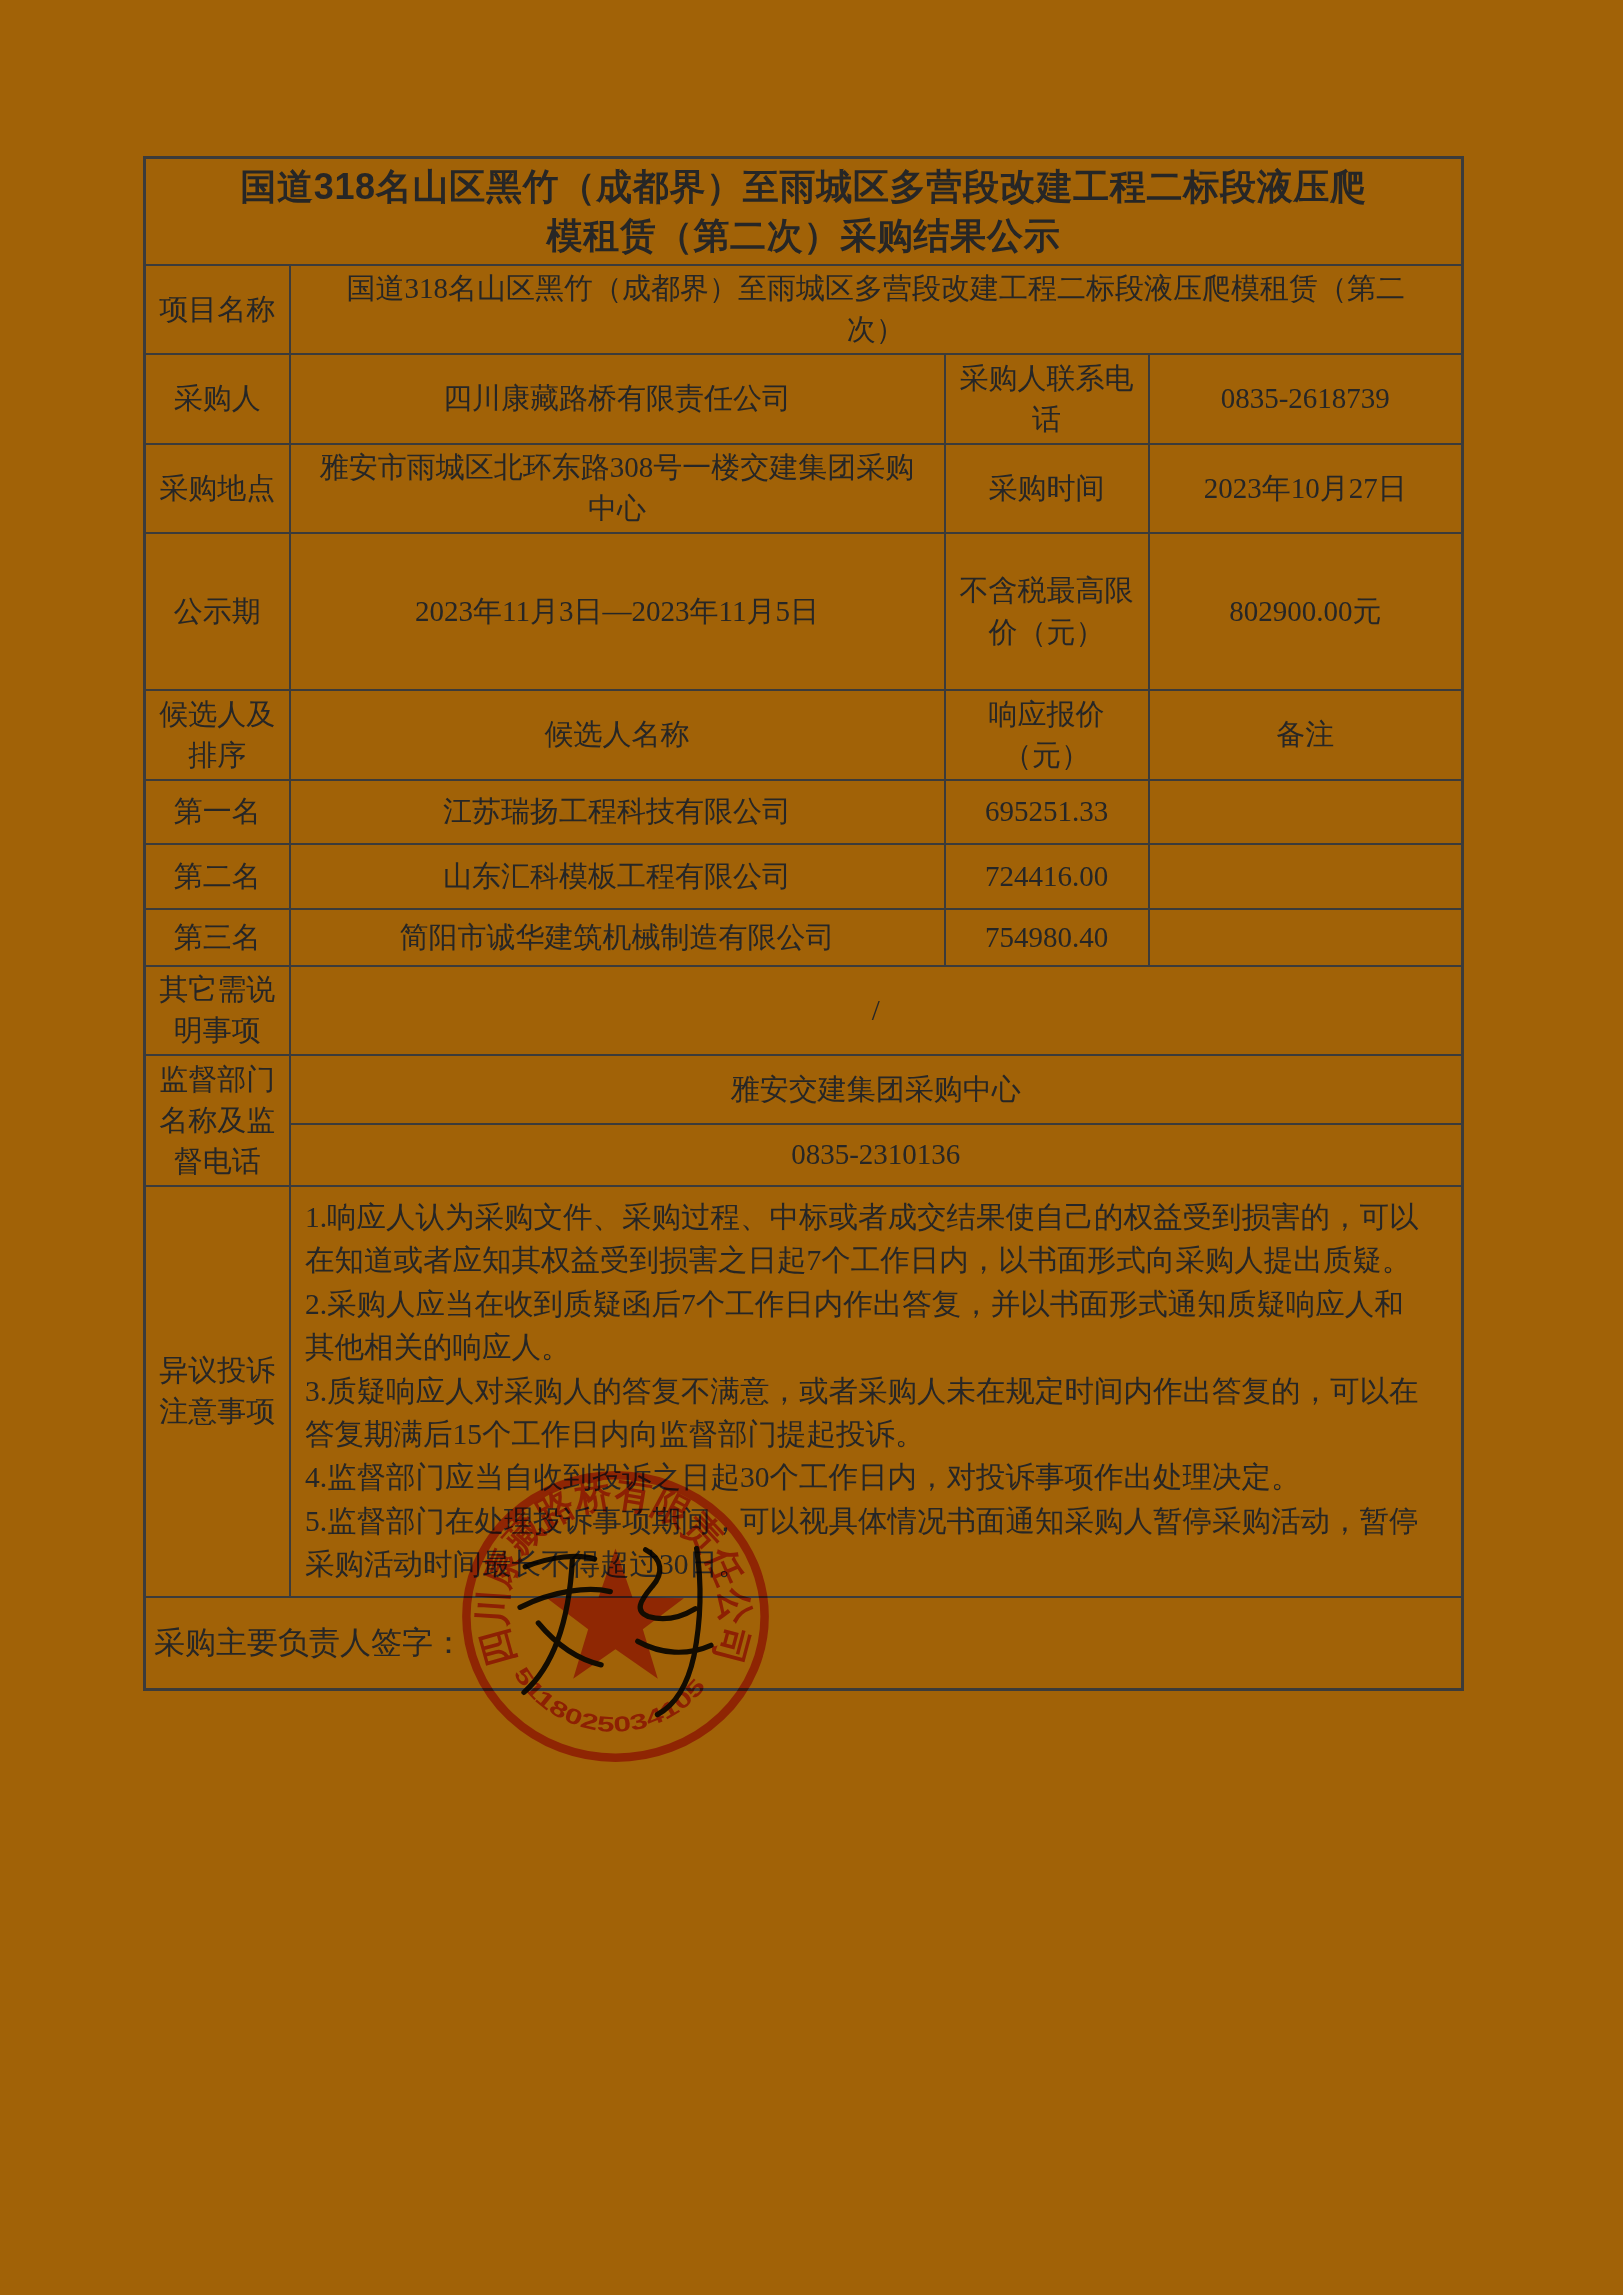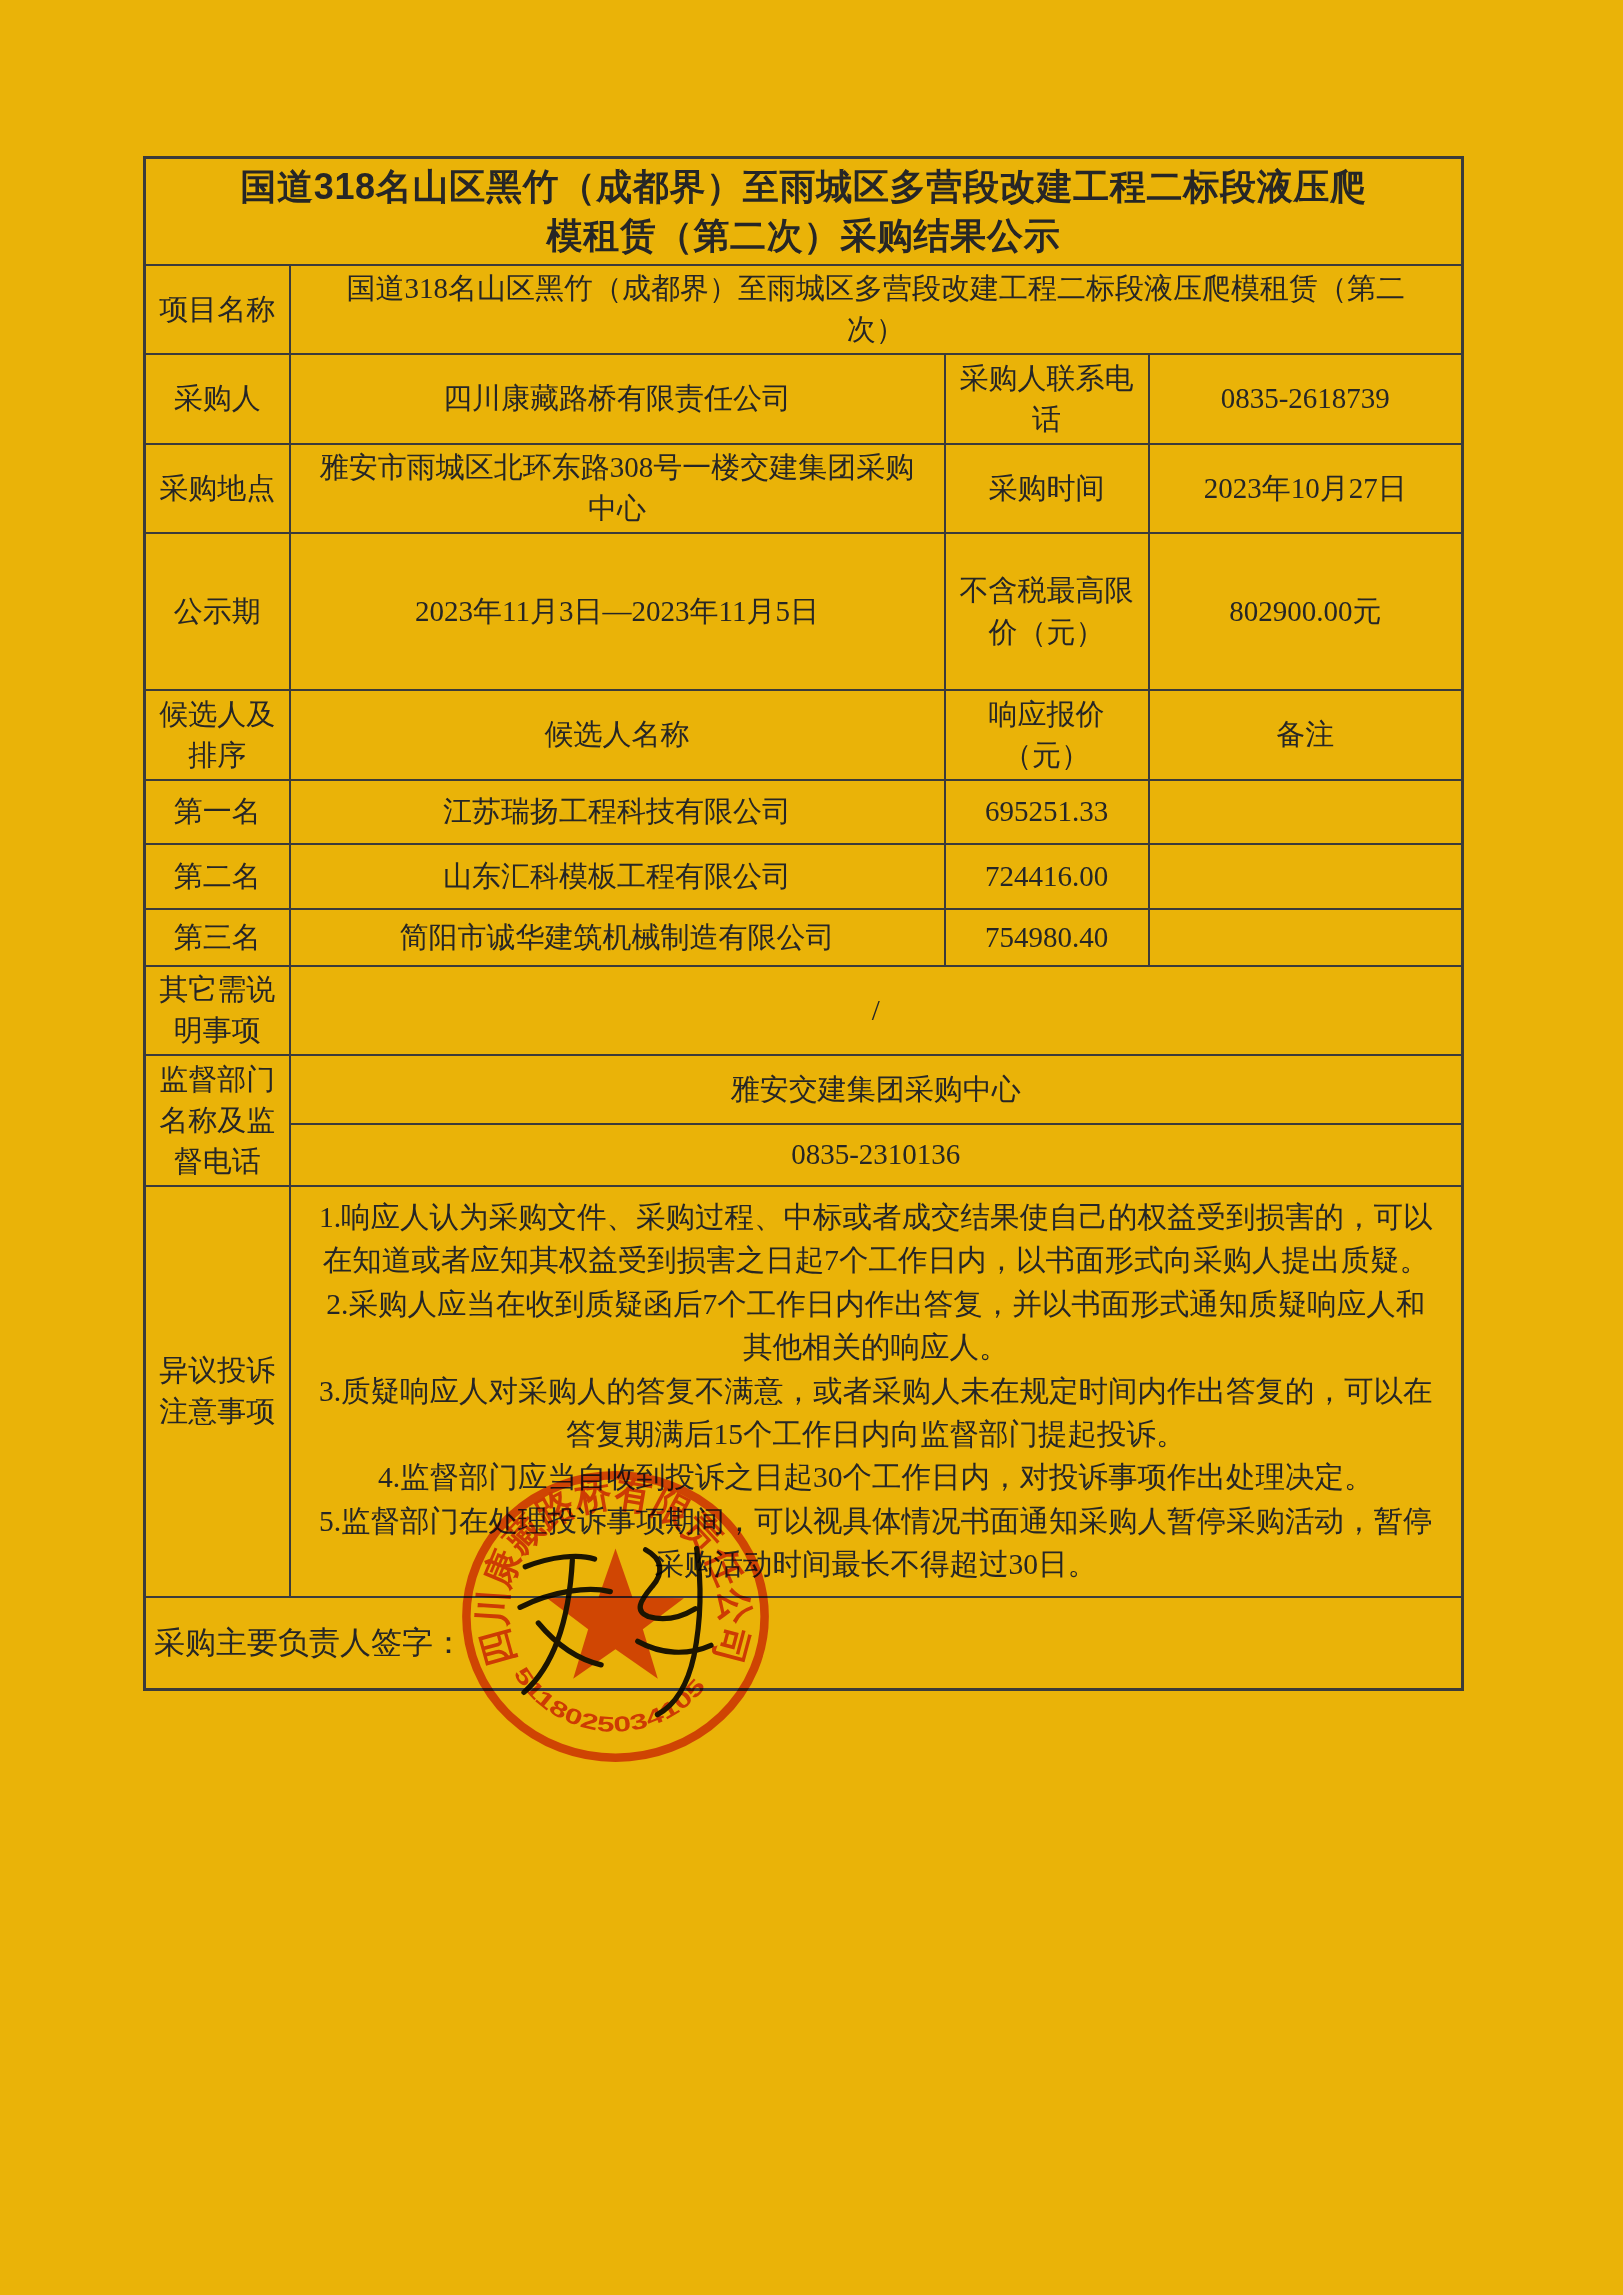--- a/index.html
+++ b/index.html
@@ -1,18 +1,18 @@
 <!DOCTYPE html>
 <html style="--stamp-color: #e0534e;font-size:10.5px"><head>
 <meta charset="utf-8">
 <style>
   :root{ --stamp-color:#e0534e; --ink:#262626; --line:#3b3b3b; }
   html,body{margin:0;padding:0;background:#888;}
   .page{
-    position:relative; width:1623px; height:2295px; background:#eab308;
+    position:relative; width:1623px; height:2295px; background:#a16207;
     font-family:"Liberation Serif","DejaVu Serif",serif; color:var(--ink);
     overflow:hidden; margin:0 auto;
   }
   table.doc{
     position:absolute; left:143px; top:156px; width:1318px;
     border-collapse:collapse; table-layout:fixed;
     border:3.3px solid var(--line);
   }
   td{
     border:2px solid var(--line);
@@ -20,21 +20,21 @@
     font-size:29px; line-height:1.42; padding:2.6px 9.2px;
     overflow:hidden;
   }
   .pre{ white-space:pre-line;font-family:Liberation Serif, serif; }
   .left{ text-align:center; }
   .title-cell{
     font-family:"Liberation Sans","DejaVu Sans",sans-serif;
     font-weight:bold; font-size:36px; line-height:1.38; letter-spacing:0.7px;
   }
   .obj{ text-align:left; font-size:29.5px; line-height:1.47; padding:9.2px 14.4px; }
-  .obj .obj-item{ text-align:center; white-space:pre-line; }
+  .obj .obj-item{ text-align:left; white-space:pre-line; }
   .sign-cell{ text-align:left; font-size:31px; padding-left:7.9px; }
   .seal{
     position:absolute; left:457px; top:1470px; width:317px; height:310px;
     mix-blend-mode:multiply; z-index:5;
   }
   .seal .red-stroke{ stroke:var(--stamp-color); fill:none; }
   .seal .red-fill{ fill:var(--stamp-color); }
   .seal text{
     font-family:"Liberation Sans","DejaVu Sans",sans-serif; font-weight:bold;
     fill:var(--stamp-color);

